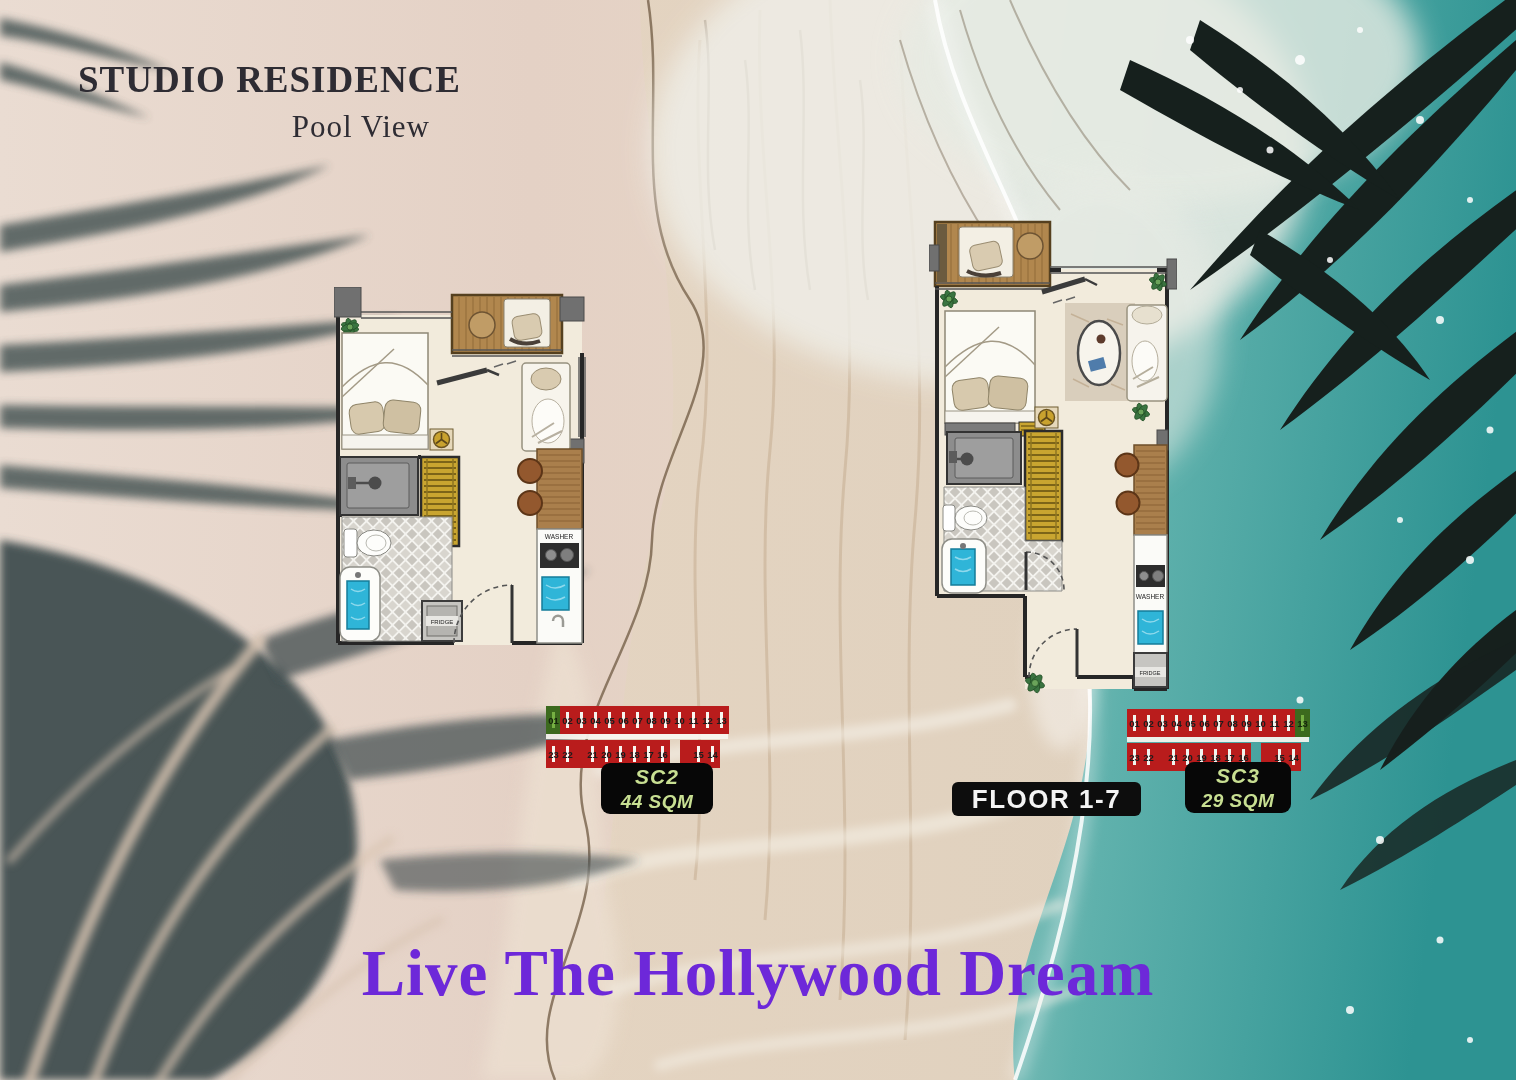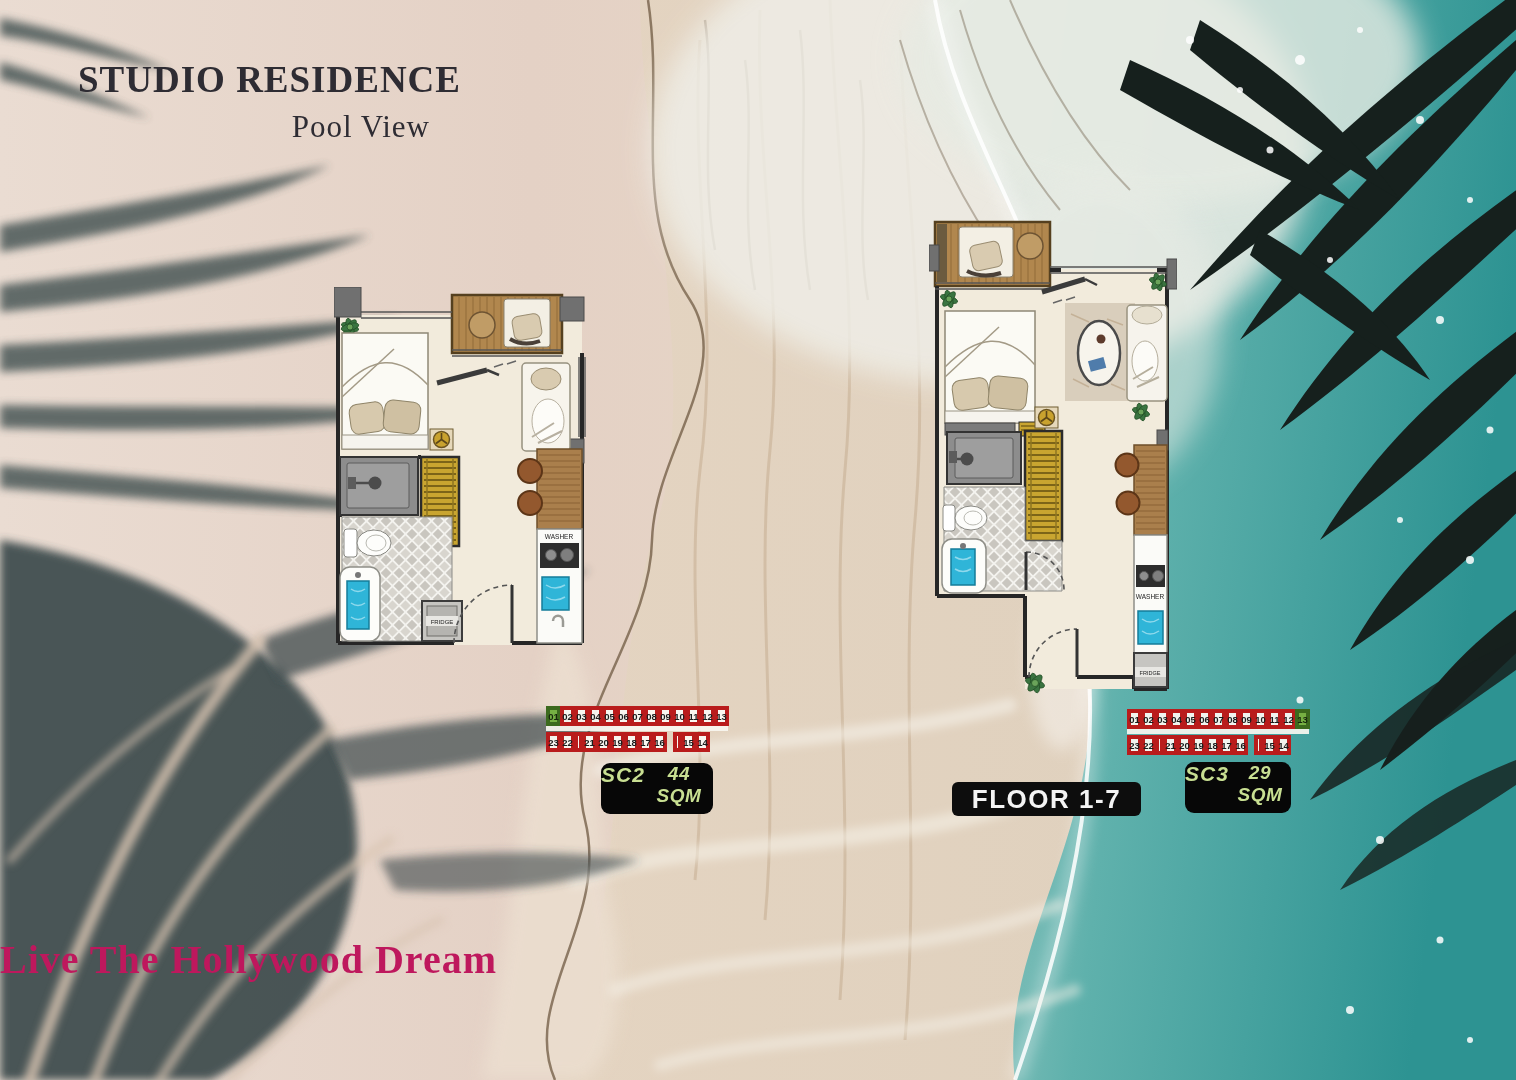--- a/index.html
+++ b/index.html
@@ -15,49 +15,49 @@
 
   
   .plan{position:absolute}
   #plan1{left:334px;top:287px}
   #plan2{left:929px;top:219px}
 
   
   .strip{position:absolute}
   .strip .row{display:flex}
   .strip .bar{height:5px;background:rgba(248,246,240,.92);margin-bottom:1px}
-  .cell{width:15px;height:20px;box-sizing:border-box;border:4px solid #b91c1c;margin-right:-1px;
+  .cell{width:15px;height:28px;box-sizing:border-box;border:6px solid #b91c1c;margin-right:-1px;
         background:rgba(250,248,242,.95);color:#1c1c1c;
         font:bold 9.5px "Liberation Sans",sans-serif;
         display:flex;align-items:center;justify-content:center}
   .cell.hl{background:var(--accent_green,#76b043);border-color:#3c6a1e;color:#16250c}
   .cell.gapbox{width:9px}
   .cell.spacer{width:8px;border-color:transparent;background:transparent}
   #strip1{left:546px;top:706px}
   #strip2{left:1127px;top:709px}
 
   
   .floor-pill{position:absolute;background:var(--pill_bg,#0d0d0d);color:#f4f4f4;border-radius:6px;
               display:flex;align-items:center;justify-content:center;
               font-size:26px;font-weight:600;letter-spacing:1.5px}
   #pill1{left:357px;top:783px;width:194px;height:34px}
   #pill2{left:952px;top:782px;width:189px;height:34px}
   .unit-badge{position:absolute;background:#070707;border-radius:9px;
               color:var(--badge_text,#c8df92);text-align:center;
               font-style:italic;font-weight:bold;
-              display:flex;flex-direction:row;justify-content:center;row-gap:2px}
+              display:flex;flex-direction:column;justify-content:center;row-gap:2px}
   #badge1{left:601px;top:763px;width:112px;height:51px}
   #badge2{left:1185px;top:762px;width:106px;height:51px}
   .unit-badge .code{font-size:21px;letter-spacing:1px}
   .unit-badge .area{font-size:19px;letter-spacing:.5px}
 
   
-  .tagline{position:absolute;left:0;right:0;top:936px;text-align:left;
-           font-family:"Liberation Serif",serif;font-weight:bold;font-size:40px;
-           letter-spacing:1px;color:#be185d}
+  .tagline{position:absolute;left:0;right:0;top:936px;text-align:center;
+           font-family:"Liberation Serif",serif;font-weight:bold;font-size:65px;
+           letter-spacing:1px;color:#6d28d9}
 </style>
 </head>
 <body>
 
 <div class="stage">
 
   <svg class="bg" width="1516" height="1080" viewBox="0 0 1516 1080" preserveAspectRatio="none">
     <defs>
       <linearGradient id="sandG" x1="0" y1="0" x2="1" y2="0">
         <stop offset="0" stop-color="#eadcd2"></stop>

